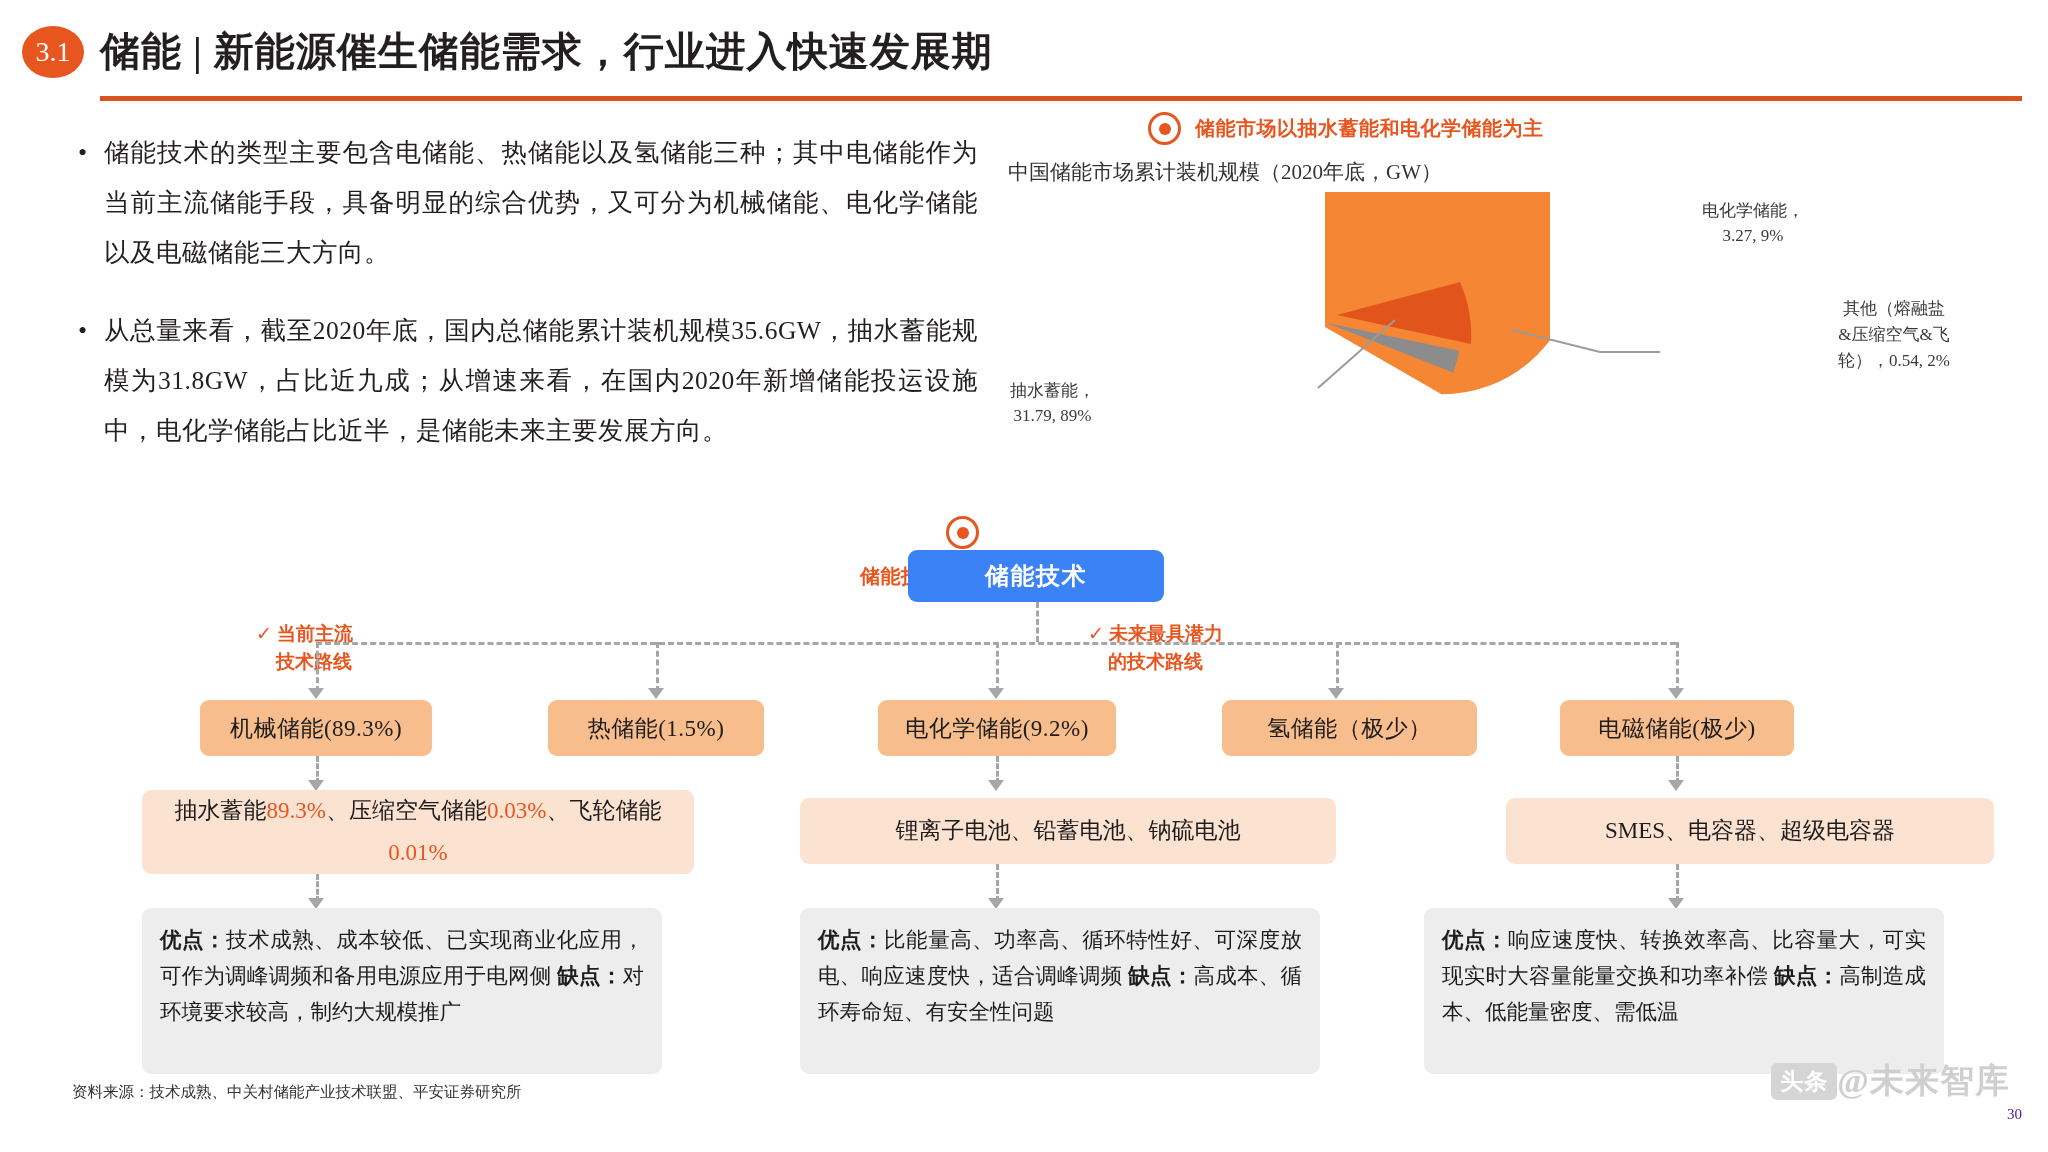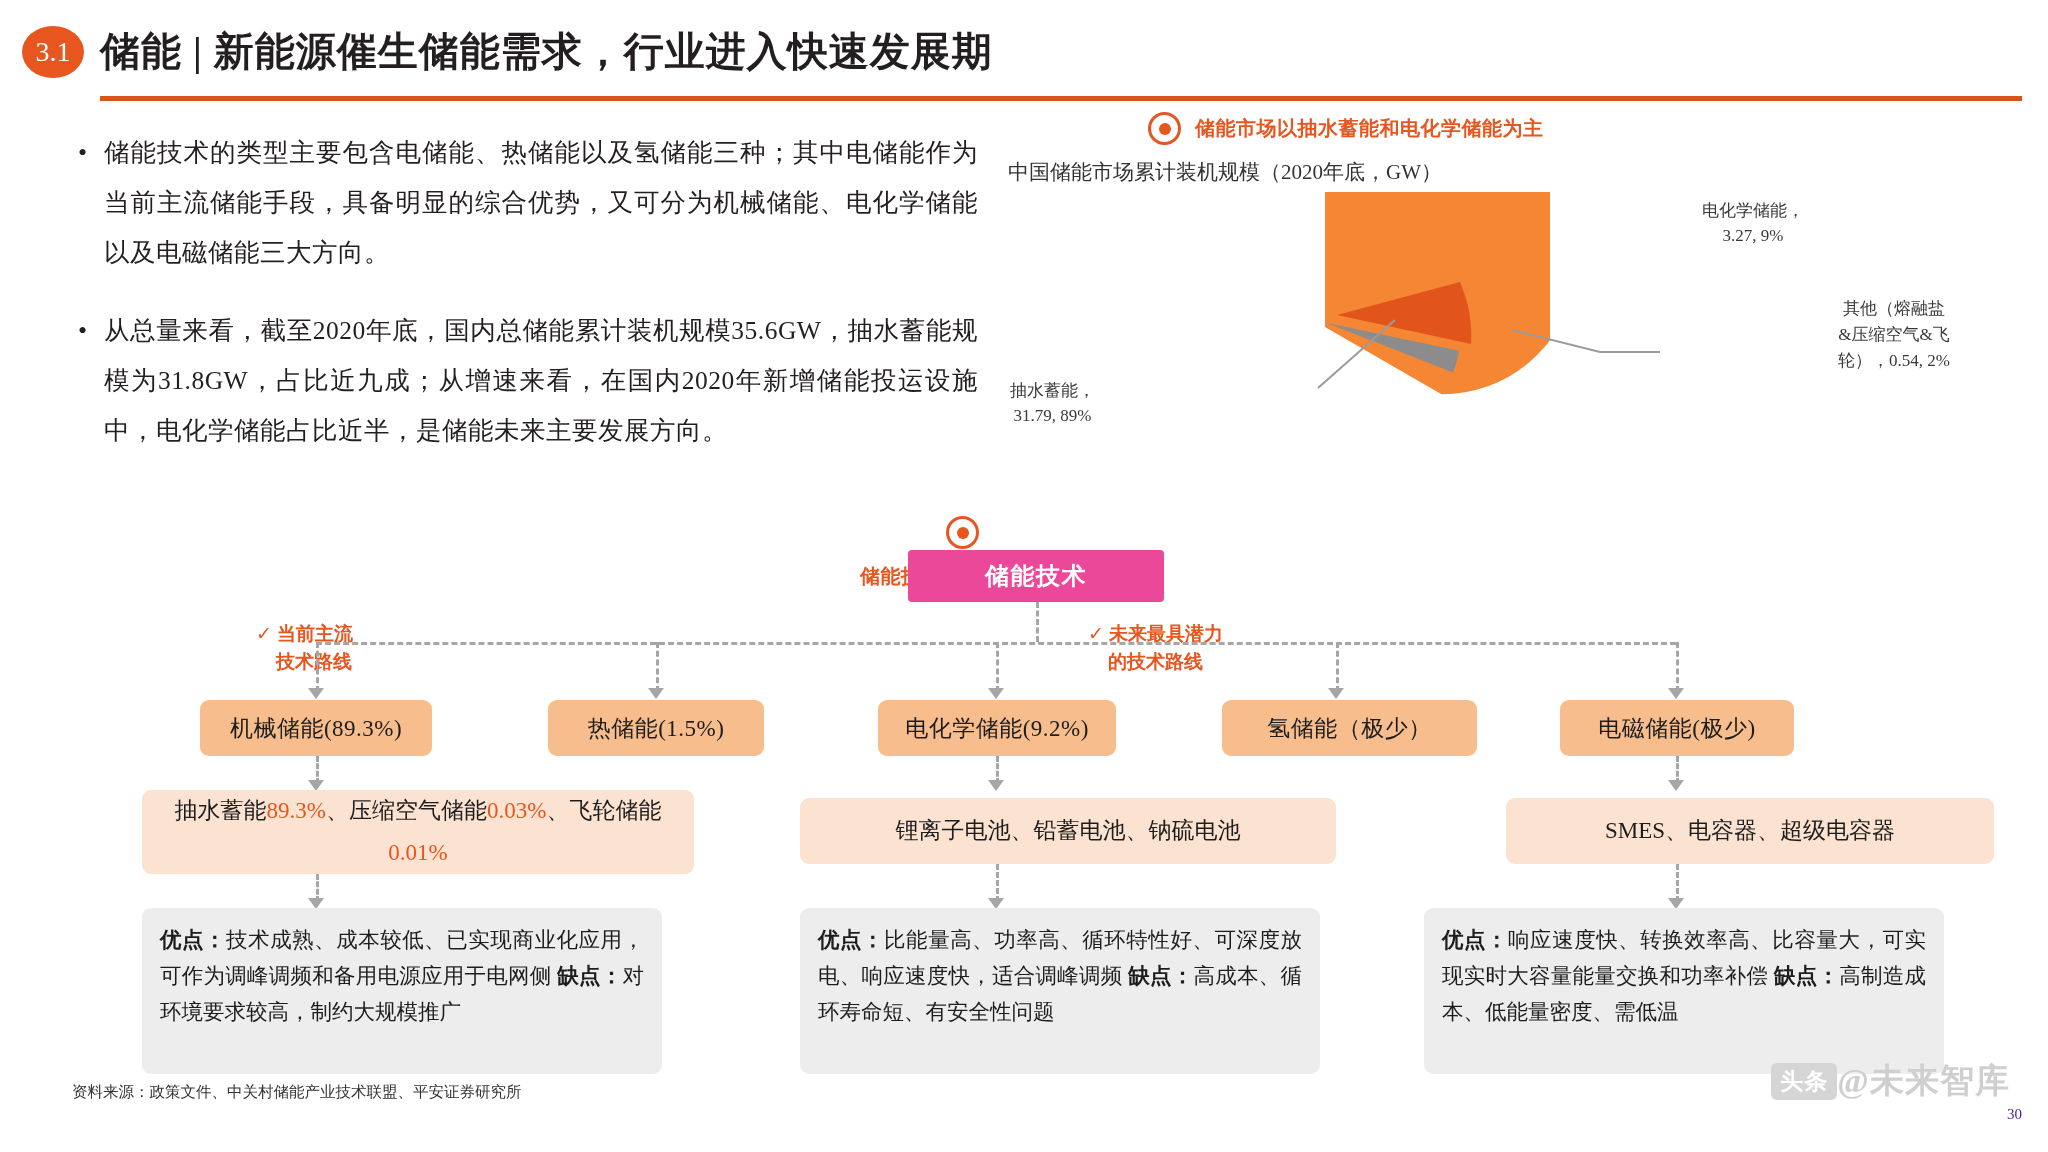--- a/index.html
+++ b/index.html
@@ -57,21 +57,21 @@
   #lbl-echem{left:1702px;top:198px;text-align:center;}
   #lbl-other{left:1838px;top:296px;text-align:center;line-height:26px;}
   #lbl-pump{left:1010px;top:378px;text-align:center;line-height:25px;}
 
   
   .flow-head{position:absolute;left:860px;top:516px;display:flex;align-items:center;gap:14px;flex-direction:column;}
   .flow-head-txt{color:#E8561F;font-size:20px;font-weight:bold;white-space:nowrap;letter-spacing:.5px;}
 
   .node-root{
     position:absolute;left:908px;top:550px;width:256px;height:52px;
-    background:#ec4899;border-radius:4px;color:#fff;
+    background:#3b82f6;border-radius:9px;color:#fff;
     display:flex;align-items:center;justify-content:center;
     font-size:24px;font-weight:bold;letter-spacing:1.5px;
   }
   .node-l1{
     position:absolute;height:56px;background:#F7BD8C;border-radius:9px;
     display:flex;align-items:center;justify-content:center;
     font-size:23px;color:#1d1d1d;letter-spacing:.5px;
   }
   .node-l2{
     position:absolute;background:#FCE2D0;border-radius:9px;
@@ -241,20 +241,20 @@
   <div class="node-l3" style="left:800px;top:908px;width:520px;height:166px;">
     <span><b>优点：</b><span>比能量高、功率高、循环特性好、可深度放电、响应速度快，适合调峰调频</span></span>
     <span><b>缺点：</b><span>高成本、循环寿命短、有安全性问题</span></span>
   </div>
 
   <div class="node-l3" style="left:1424px;top:908px;width:520px;height:166px;">
     <span><b>优点：</b><span>响应速度快、转换效率高、比容量大，可实现实时大容量能量交换和功率补偿</span></span>
     <span><b>缺点：</b><span>高制造成本、低能量密度、需低温</span></span>
   </div>
 
-  <div class="source">资料来源：政策文件、中关村储能产业技术联盟、平安证券研究所</div>
+  <div class="source">资料来源：技术成熟、中关村储能产业技术联盟、平安证券研究所</div>
   <div class="wm">
     <span class="wm-badge">头条</span>
     <span class="wm-txt">@未来智库</span>
   </div>
   <div class="pagenum">30</div>
 
 </div>
 
 </body></html>

